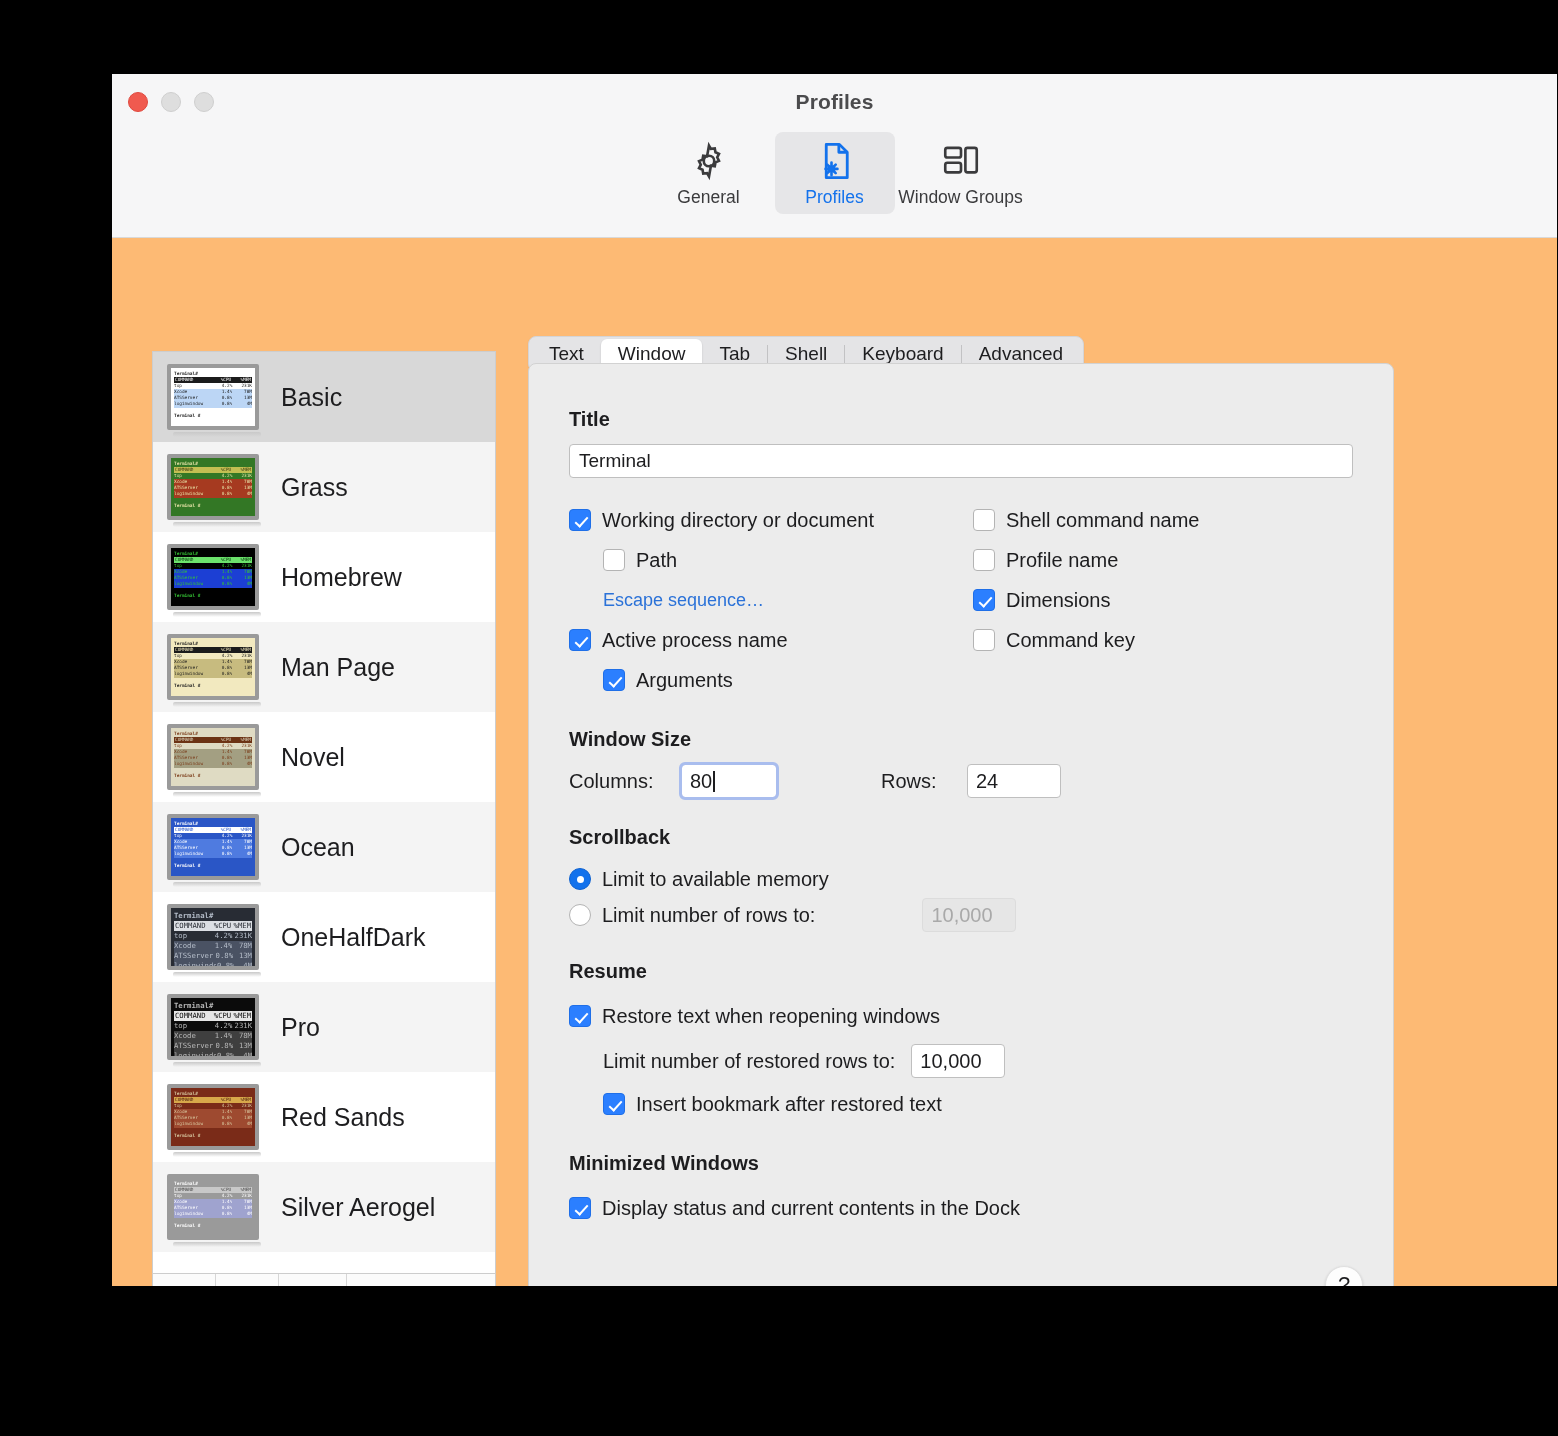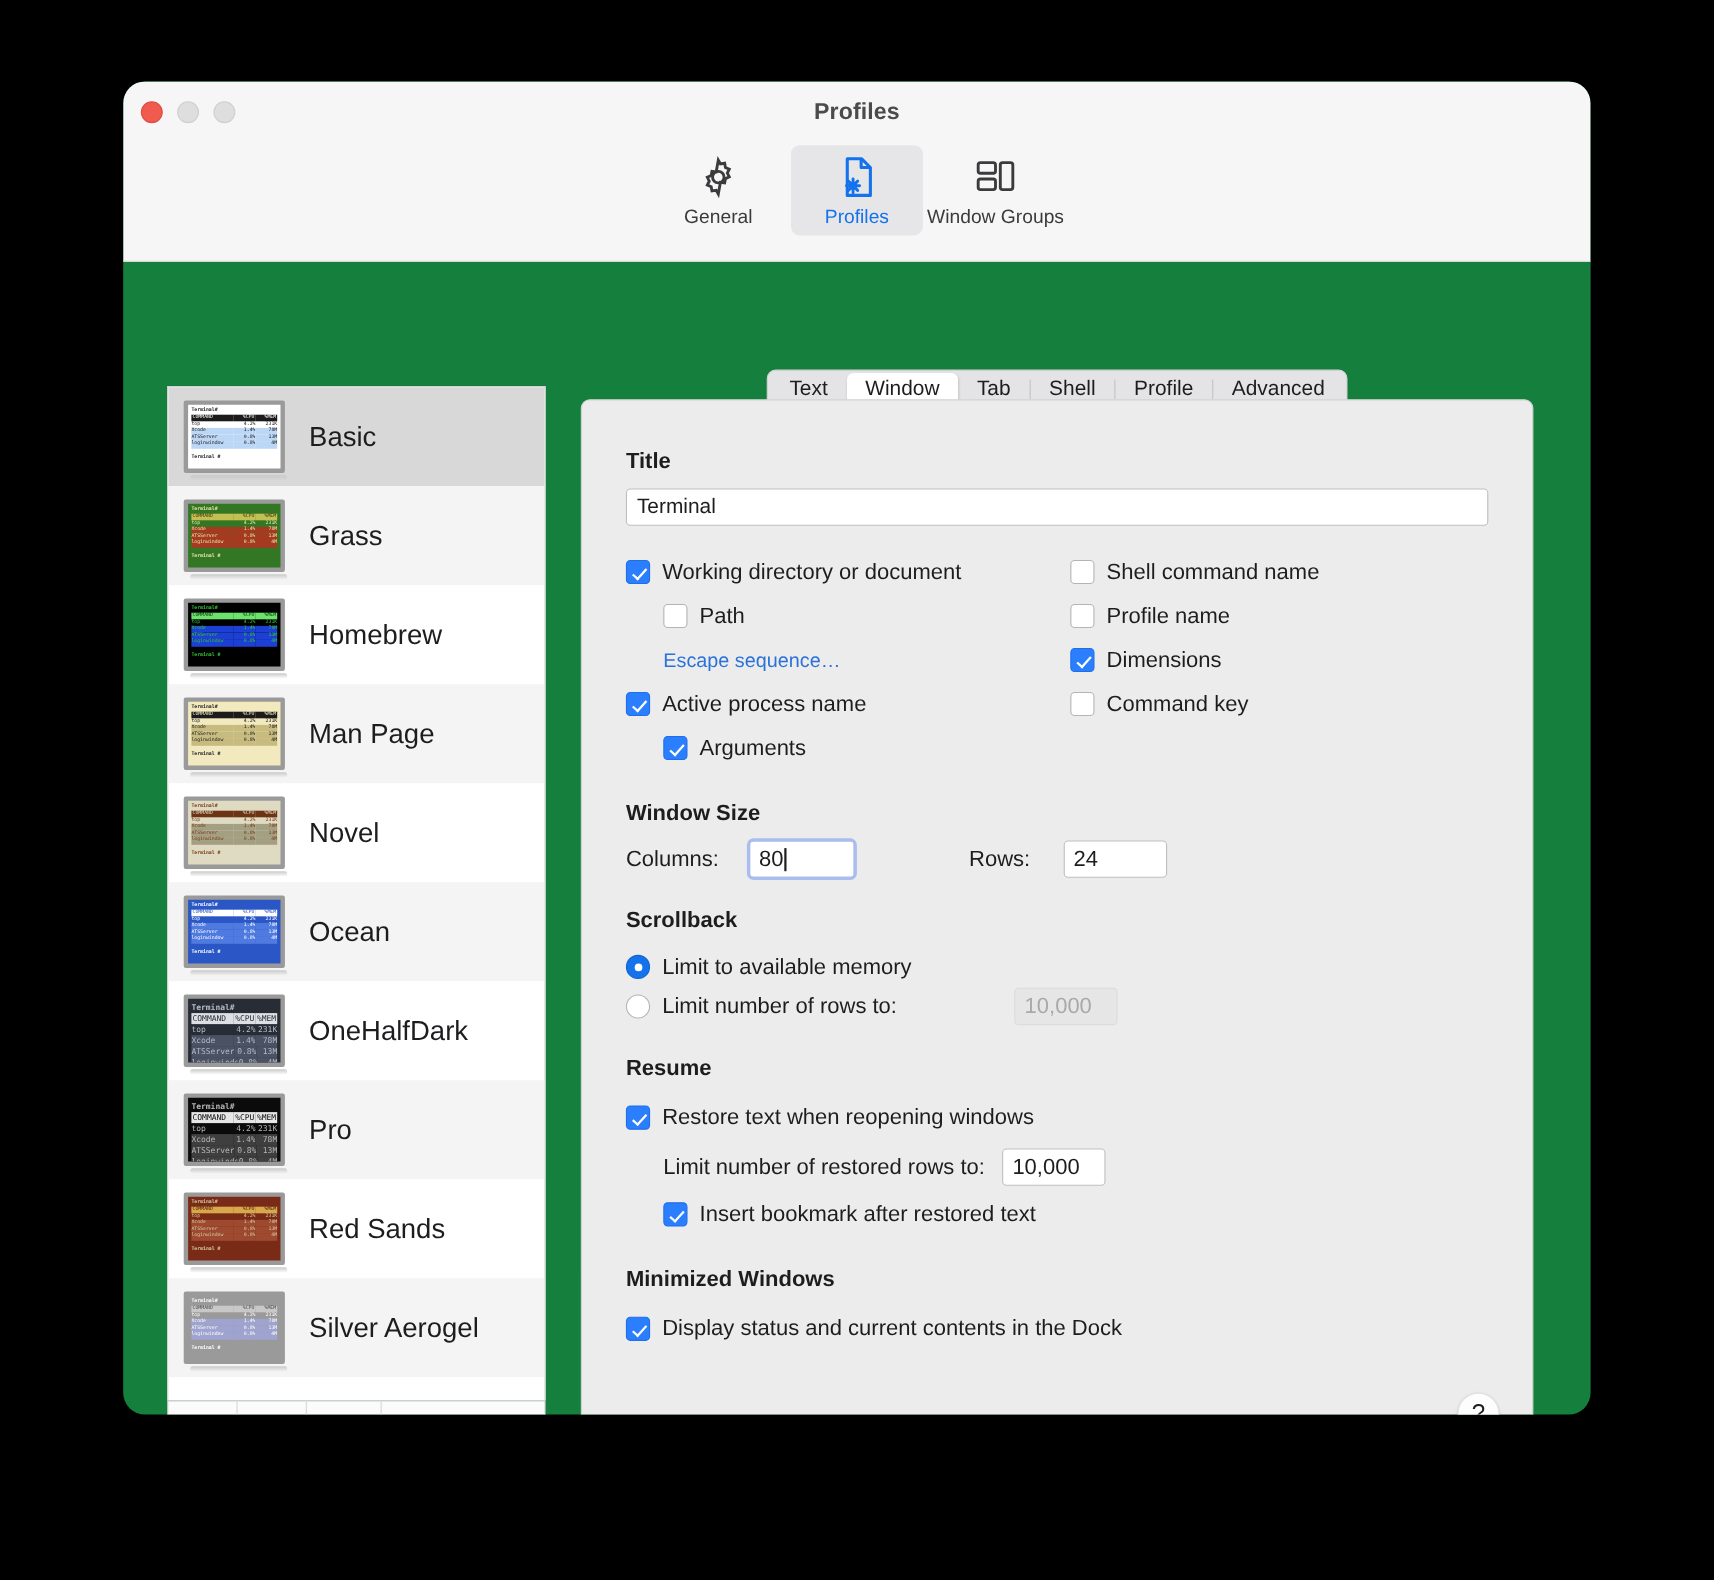--- a/index.html
+++ b/index.html
@@ -6,23 +6,23 @@
   html, body {
     width: 1558px; height: 1436px;
     background: #000;
     font-family: "Liberation Sans", sans-serif;
     overflow: hidden;
   }
 
   .window {
     position: absolute;
     left: 112px; top: 74px;
-    width: 1334px; height: 1212px;
-    background: #15803d;
-    border-radius: 20px;
+    width: 1445px; height: 1212px;
+    background: #fdba74;
+    border-radius: 0;
     overflow: hidden;
     box-shadow: 0 10px 40px rgba(0,0,0,0.5);
   }
 
   
   .titlebar {
     position: relative;
     height: 164px;
     background: #f6f6f7;
     border-bottom: 1px solid #d9d9d9;
@@ -142,21 +142,21 @@
     position: absolute;
     left: 416px; top: 125px;
     width: 866px; height: 960px;
     background: #ececec;
     border: 1px solid #d2d2d2;
     border-radius: 8px;
   }
   .tabbar {
     position: absolute; left: 416px; top: 98px;
     width: 866px;
-    display: flex; justify-content: center;
+    display: flex; 
   }
   .tabs {
     display: flex; align-items: center;
     background: #e4e4e6;
     border: 1px solid #d4d4d6;
     border-radius: 8px;
     padding: 3px;
     height: 36px;
     box-shadow: 0 1px 2px rgba(0,0,0,0.06);
   }
@@ -499,21 +499,21 @@
     </div>
 
     <div class="tabbar">
       <div class="tabs" id="tabs-container">
           <div class="tab">Text</div>
           <div class="tab active">Window</div>
           <div class="tab">Tab</div>
           <div class="tsep"></div>
           <div class="tab">Shell</div>
           <div class="tsep"></div>
-          <div class="tab">Profile</div>
+          <div class="tab">Keyboard</div>
           <div class="tsep"></div>
           <div class="tab">Advanced</div>
         </div>
     </div>
 
     <div class="pane">
       <div class="pane-inner">
 
         <div class="sec-title">Title</div>
         <div class="text-input">Terminal</div>

